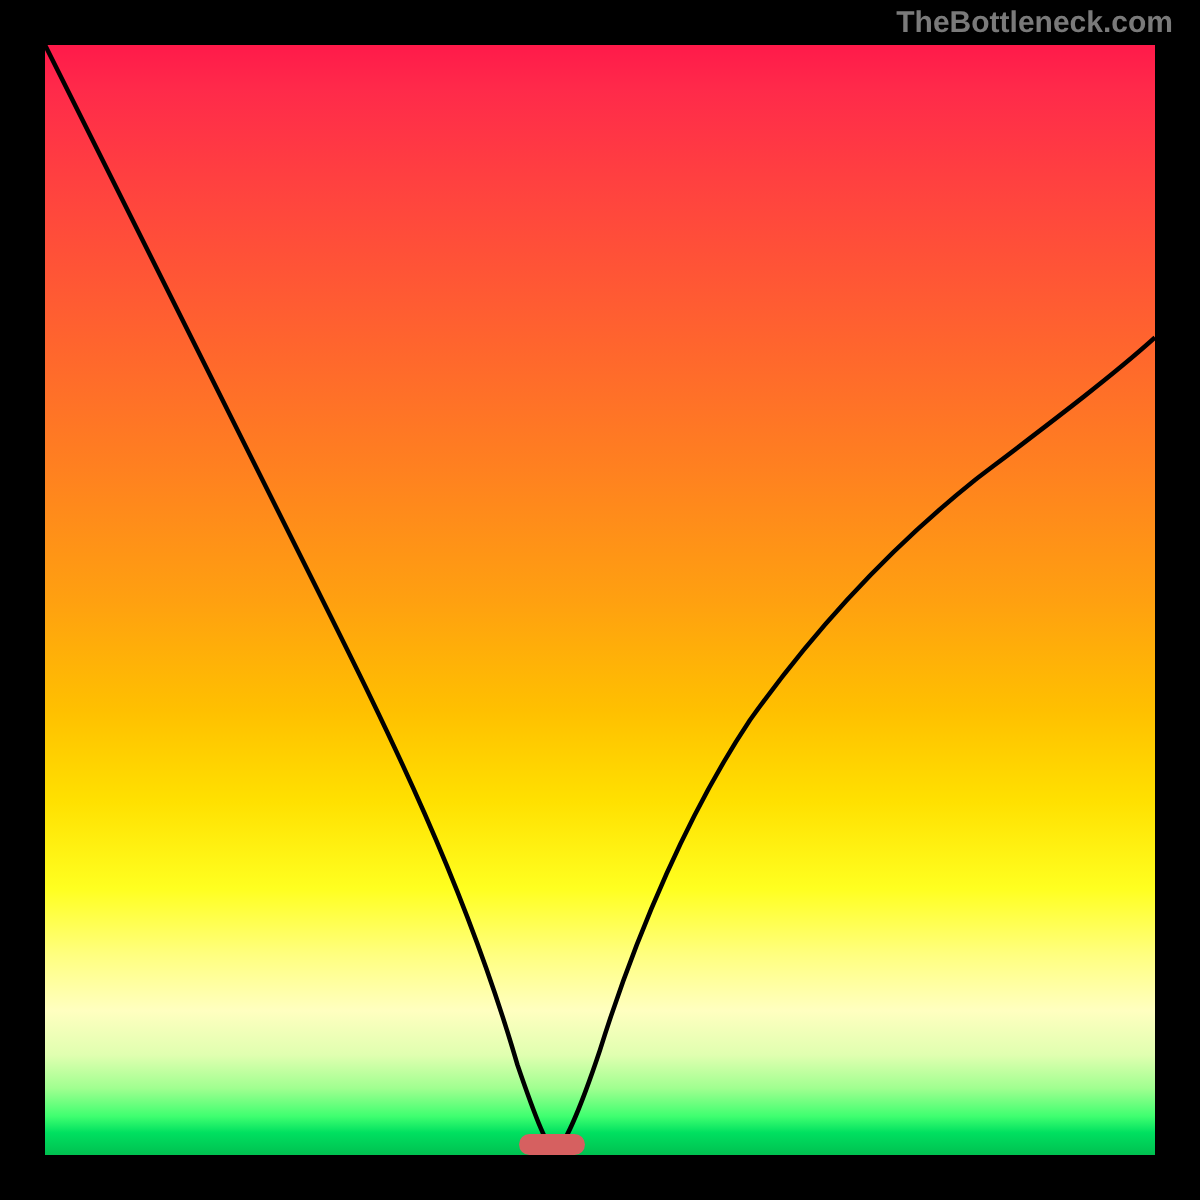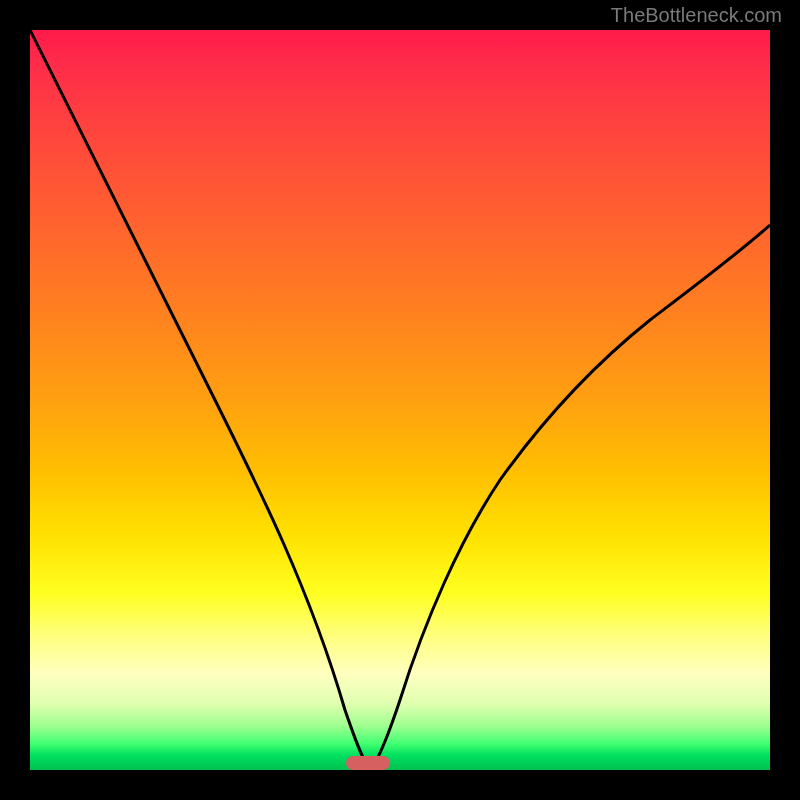--- a/index.html
+++ b/index.html
@@ -11,21 +11,21 @@
     position: relative;
     overflow: hidden;
     font-family: Arial, sans-serif;
   }
   .attribution {
     position: absolute;
     top: 4px;
     right: 18px;
     color: #7a7a7a;
     font-size: 20px;
-    font-weight: 400;
+    font-weight: 700;
     z-index: 10;
   }
   .plot-area {
     position: absolute;
     left: 30px;
     top: 30px;
     width: 740px;
     height: 740px;
     overflow: hidden;
   }

